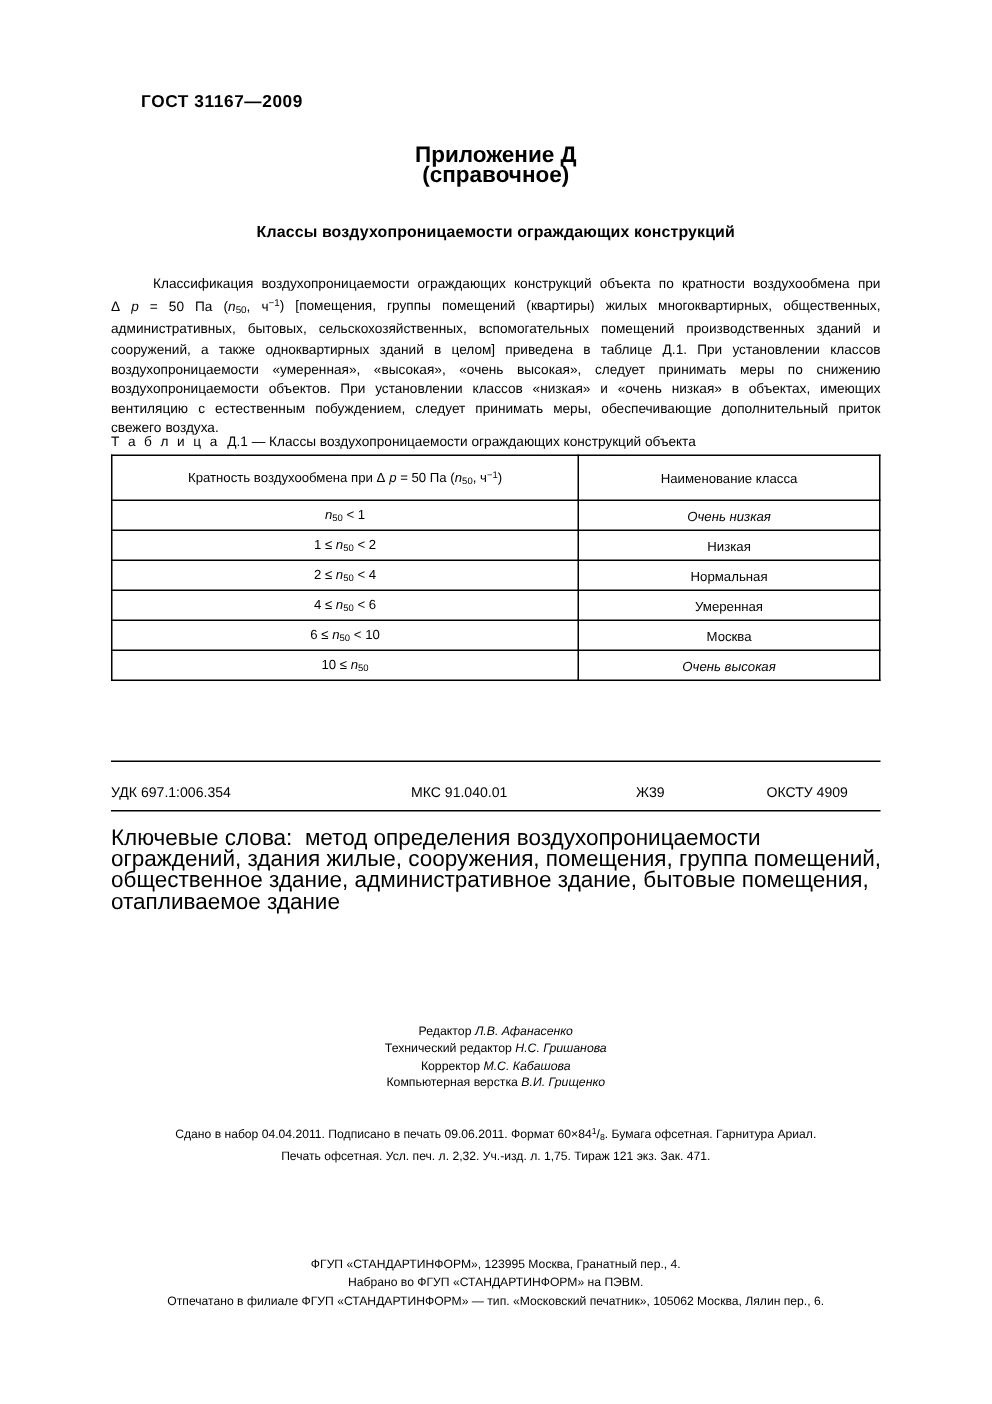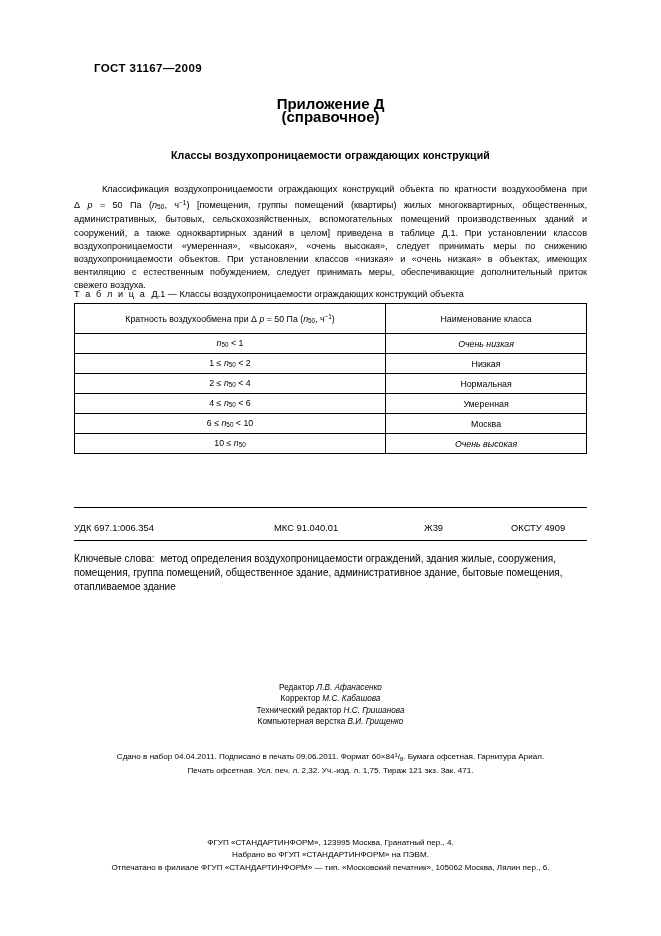--- a/index.html
+++ b/index.html
@@ -136,21 +136,21 @@
   .udk-2 { left: 200px; }
   .udk-3 { left: 350px; }
   .udk-4 { left: 437px; }
 
   
   .keywords {
     position: absolute;
     left: 74px;
     top: 552px;
     width: 516px;
-    font-size: 10px;
+    font-size: 15px;
     line-height: 14.2px;
     text-align: left;
   }
 
   
   .credits {
     position: absolute;
     left: 0;
     top: 682px;
     width: 661px;
@@ -245,22 +245,22 @@
     <span class="udk-1">УДК 697.1:006.354</span>
     <span class="udk-2">МКС 91.040.01</span>
     <span class="udk-3">Ж39</span>
     <span class="udk-4">ОКСТУ 4909</span>
   </div>
 
   <div class="keywords"><span>Ключевые слова:</span>&nbsp; <span>метод определения воздухопроницаемости ограждений, здания жилые, сооружения, помещения, группа помещений, общественное здание, административное здание, бытовые помещения, отапливаемое здание</span></div>
 
   <div class="credits" id="credits-block">
       <div><span>Редактор </span><i>Л.В. Афанасенко</i></div>
+      <div><span>Технический редактор </span><i>Н.С. Гришанова</i></div>
       <div><span>Корректор </span><i>М.С. Кабашова</i></div>
-      <div><span>Технический редактор </span><i>Н.С. Гришанова</i></div>
       <div><span>Компьютерная верстка </span><i>В.И. Грищенко</i></div>
     </div>
 
   <div class="imprint">
     <div><span>Сдано в набор 04.04.2011.  Подписано в печать 09.06.2011.  Формат 60×84</span><sup>1</sup>/<sub>8</sub><span>.  Бумага офсетная.    Гарнитура Ариал.</span></div>
     <div>Печать офсетная.   Усл. печ. л. 2,32.   Уч.-изд. л. 1,75.  Тираж  121 экз.  Зак. 471.</div>
   </div>
 
   <div class="publisher">
     <div>ФГУП «СТАНДАРТИНФОРМ», 123995 Москва, Гранатный пер., 4.</div>

